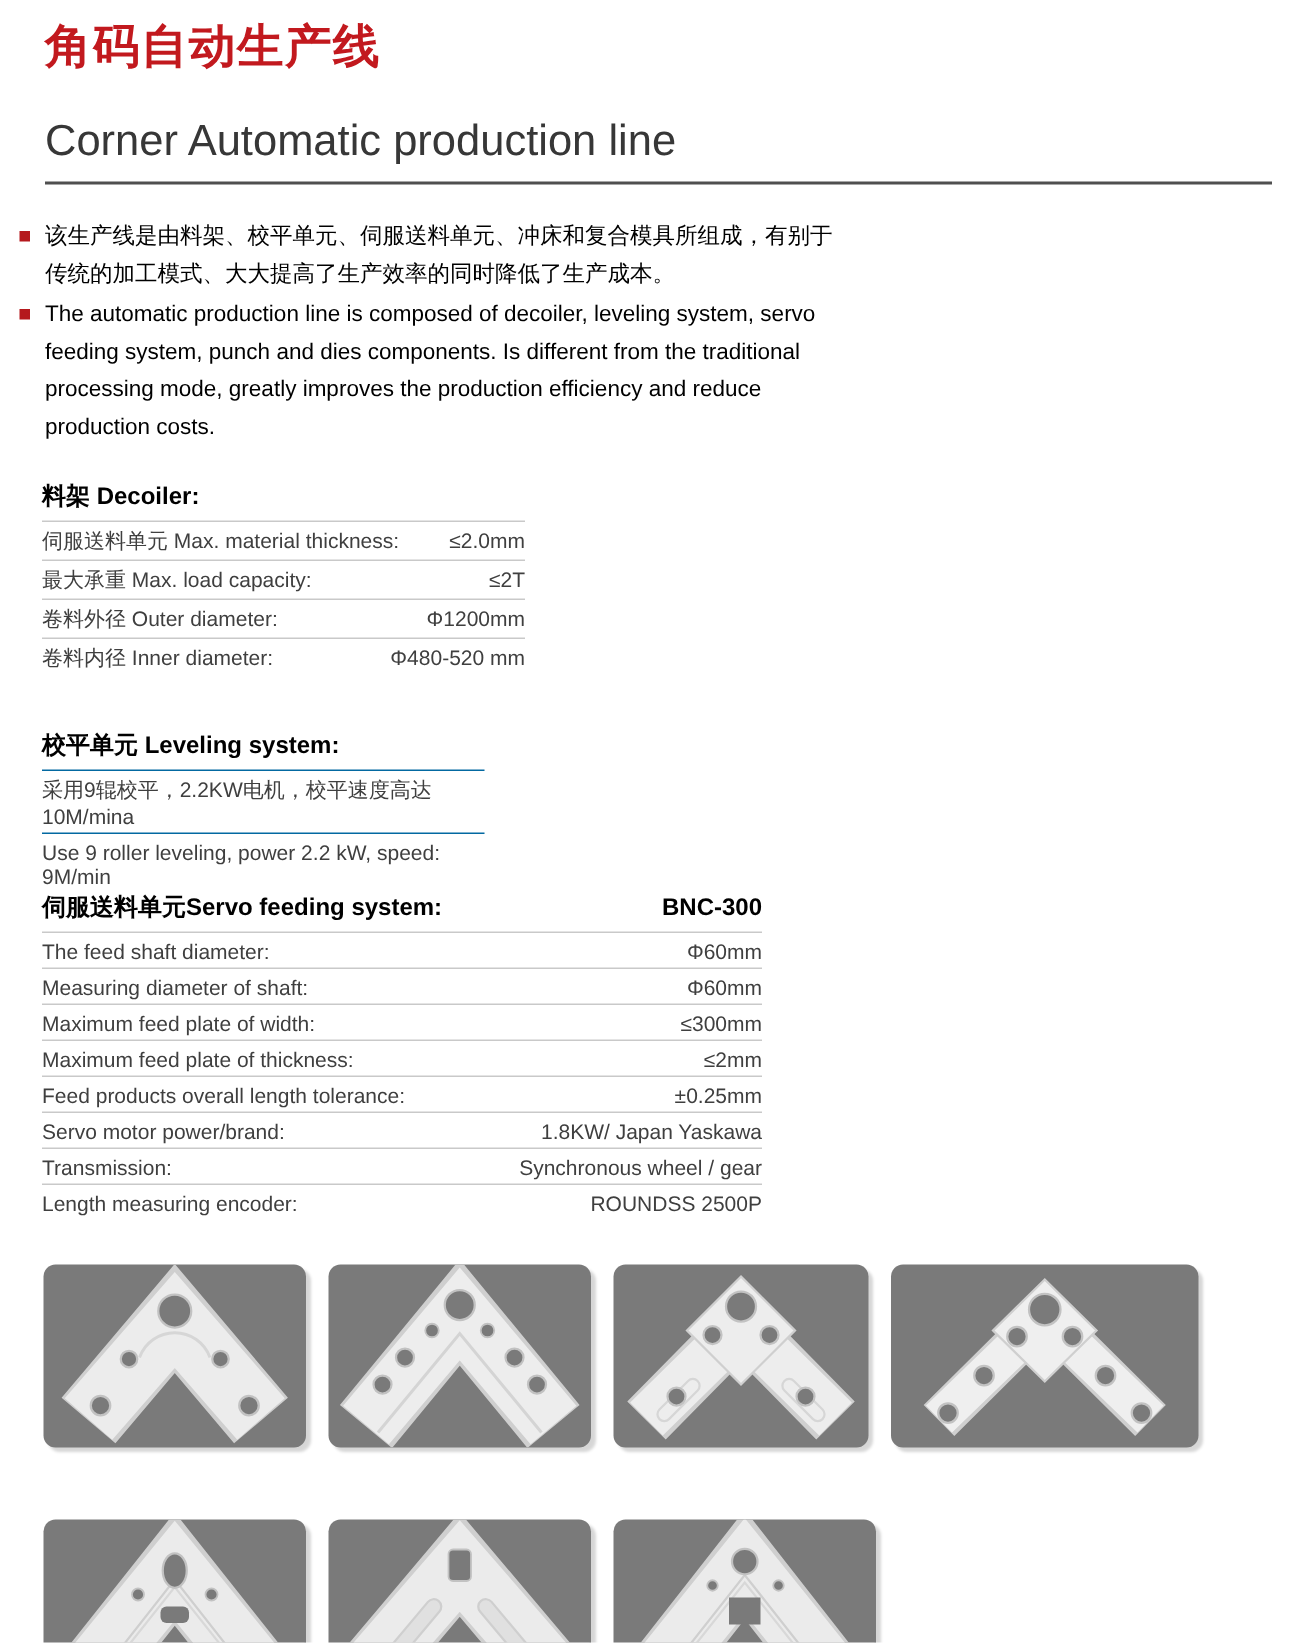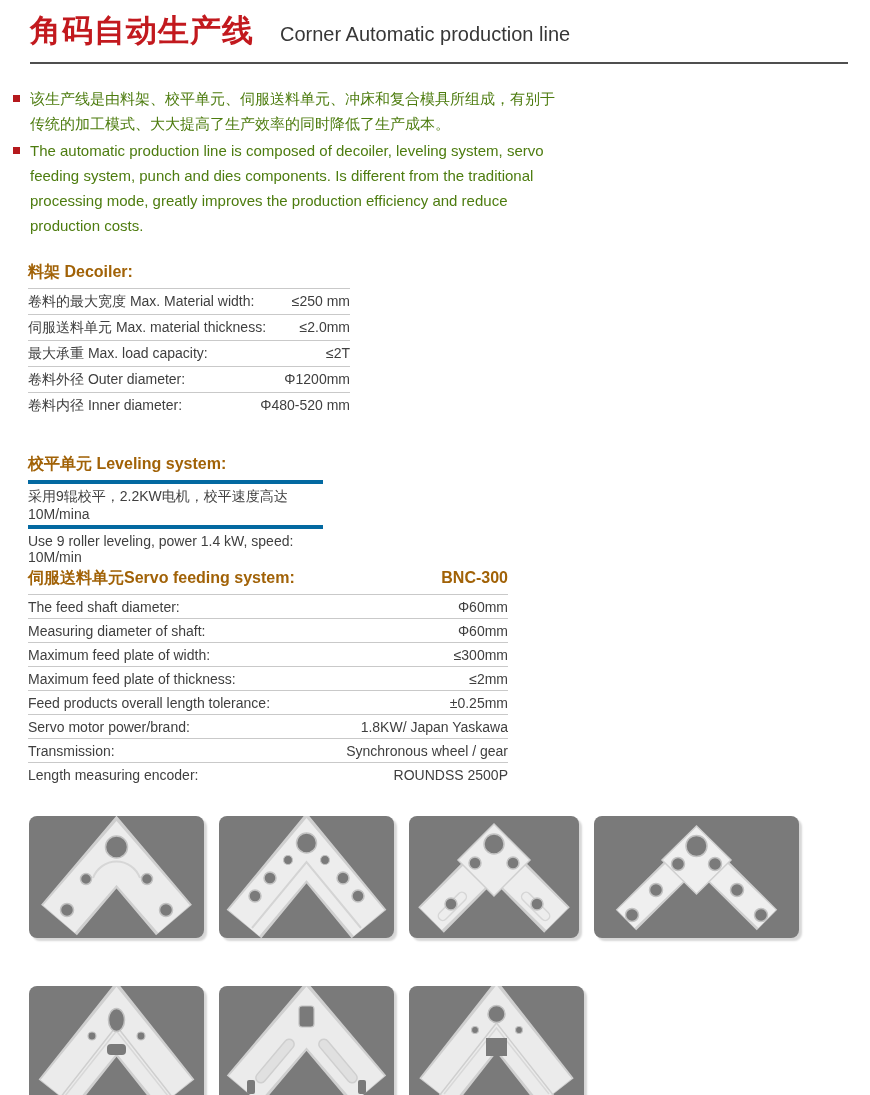--- a/index.html
+++ b/index.html
@@ -10,52 +10,53 @@
     color:#3e3e3e;
   }
   .page { width:870px; height:1095px; background:#fff; }
 
   
   .header {
     margin:10px 22px 0 30px;
     display:flex; align-items:baseline; gap:26px;
     border-bottom:2px solid #4f4f4f;
     padding-bottom:10px;
+    flex-direction:column;
   }
   .title-zh { font-size:31px; font-weight:bold; color:#c2191e; letter-spacing:1px; }
-  .title-en { font-size:20px; font-weight:400; color:#373737; }
+  .title-en { font-size:29px; font-weight:400; color:#373737; }
 
   
   .intro { margin:22px 30px 0 13px; }
   .bullet-item { display:flex; margin-bottom:2px; }
   .bullet-sq {
     width:7px; height:7px; background:#b5191d; flex:0 0 7px;
     margin-top:9px; margin-right:10px;
   }
-  .bullet-text { font-size:15px; line-height:25px; color:#4d7c0f; max-width:530px; }
+  .bullet-text { font-size:15px; line-height:25px; color:#000000; max-width:530px; }
 
   
   .section { margin-left:28px; }
   .sec-decoiler { margin-top:24px; width:322px; }
   .sec-leveling { margin-top:36px; width:295px; }
   .sec-servo    { width:480px; }
   .sec-head {
-    font-size:16px; font-weight:bold; color:#a16207;
+    font-size:16px; font-weight:bold; color:#000000;
     margin-bottom:5px; display:flex; justify-content:space-between; align-items:baseline;
   }
   .spec-row {
     display:flex; justify-content:space-between; align-items:baseline;
     border-top:1px solid #c9c9c9;
     padding:4px 0 3px 0;
     font-size:14px; color:#3f3f3f;
   }
   .spec-label { text-align:left; }
   .spec-value { text-align:right; white-space:nowrap; }
   .line-row {
-    border-top:4px solid #0369a1;
+    border-top:1px solid #0369a1;
     padding:4px 0 3px 0;
     font-size:14px; color:#3f3f3f;
   }
 
   
   .gallery-row { display:flex; margin-left:29px; }
   .row-1 { margin-top:30px; }
   .row-2 { margin-top:48px; }
   .photo {
     background:#7a7a7a; border-radius:8px; height:122px;
@@ -87,24 +88,20 @@
       <span class="bullet-sq"></span>
       <span class="bullet-text">The automatic production line is composed of decoiler, leveling system, servo feeding system, punch and dies components. Is different from the traditional processing mode, greatly improves the production efficiency and reduce production costs.</span>
     </div>
   </div>
 
   <div class="section sec-decoiler">
     <div class="sec-head">
       <span>料架 Decoiler:</span>
     </div>
     <div class="spec-row">
-      <span class="spec-label">卷料的最大宽度 Max. Material width:</span>
-      <span class="spec-value">≤250 mm</span>
-    </div>
-    <div class="spec-row">
       <span class="spec-label">伺服送料单元 Max. material thickness:</span>
       <span class="spec-value">≤2.0mm</span>
     </div>
     <div class="spec-row">
       <span class="spec-label">最大承重 Max. load capacity:</span>
       <span class="spec-value">≤2T</span>
     </div>
     <div class="spec-row">
       <span class="spec-label">卷料外径 Outer diameter:</span>
       <span class="spec-value">Φ1200mm</span>
@@ -113,21 +110,21 @@
       <span class="spec-label">卷料内径 Inner diameter:</span>
       <span class="spec-value">Φ480-520 mm</span>
     </div>
   </div>
 
   <div class="section sec-leveling">
     <div class="sec-head">
       <span>校平单元 Leveling system:</span>
     </div>
     <div class="line-row">采用9辊校平，2.2KW电机，校平速度高达 10M/mina</div>
-    <div class="line-row">Use 9 roller leveling, power 1.4 kW, speed: 10M/min</div>
+    <div class="line-row">Use 9 roller leveling, power 2.2 kW, speed: 9M/min</div>
   </div>
 
   <div class="section sec-servo">
     <div class="sec-head">
       <span>伺服送料单元Servo feeding system:</span>
       <span>BNC-300</span>
     </div>
     <div class="spec-row">
       <span class="spec-label">The feed shaft diameter:</span>
       <span class="spec-value">Φ60mm</span>

